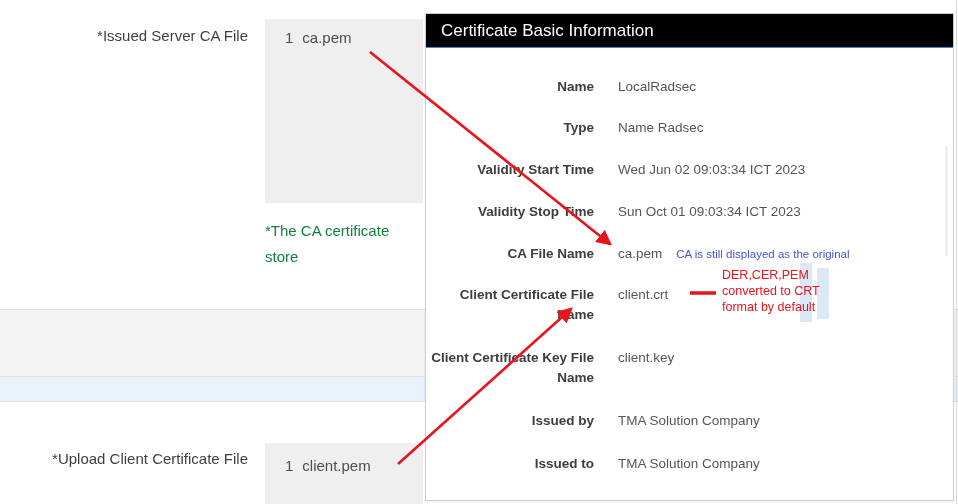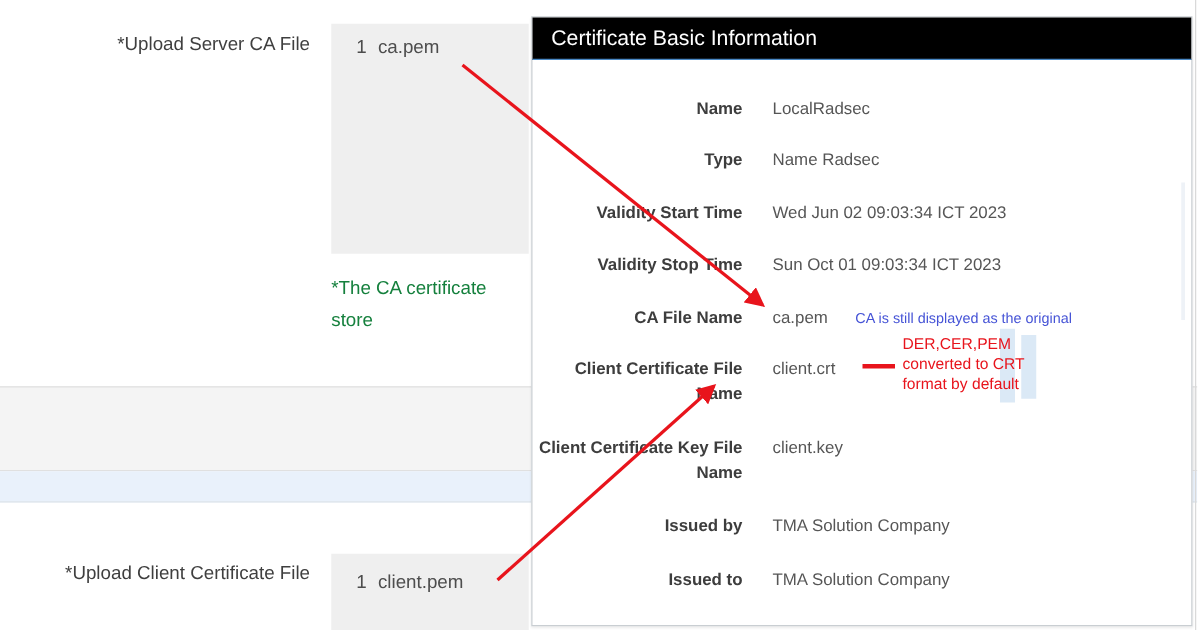--- a/index.html
+++ b/index.html
@@ -42,21 +42,21 @@
     position:absolute; left:0; top:0; width:100%; height:34px;
     background:#000000; color:#ffffff; font-size:17px; line-height:34px;
     padding-left:15px; border-bottom:1px solid #4a88c4;
   }
   .info-row { position:absolute; left:0; width:100%; font-size:13.5px; line-height:20px; }
   .info-label {
     position:absolute; left:0; top:0; width:168px; text-align:right;
     font-weight:bold; color:#3d3d3d;
   }
   .info-value { position:absolute; left:192px; top:0; color:#565656; white-space:nowrap; }
-  .note-blue { font-size:11.5px; color:#4553d6; margin-left:22px; font-weight:normal; }
+  .note-blue { font-size:11.5px; color:#4553d6; margin-left:14px; font-weight:normal; }
   .note-red {
     position:absolute; left:296px; top:253px; z-index:3;
     color:#e8141c; font-size:12.5px; line-height:16px; white-space:nowrap;
   }
   .stripe {
     position:absolute; background:#dbe9f6; z-index:2;
   }
   .scroll-hint {
     position:absolute; left:519px; top:132px; width:3px; height:110px;
     background:#eef2f7; z-index:1;
@@ -66,21 +66,21 @@
   .arrows {
     position:absolute; left:0; top:0; width:958px; height:504px;
     z-index:50; pointer-events:none;
   }
 </style>
 </head>
 <body>
 
 <div class="screen">
 
-  <div class="field-label" style="left:0; top:27px; width:248px;">*Upload Server CA File</div>
+  <div class="field-label" style="left:0; top:27px; width:248px;">*Issued Server CA File</div>
 
   <div class="filebox" style="left:265px; top:19px; width:158px; height:184px;">
     <div class="file-line" style="top:10px;">
       <span>1</span>
       <span>ca.pem</span>
     </div>
   </div>
 
   <div class="caption" style="left:265px; top:218px; width:158px;">*The CA certificate store</div>
 

